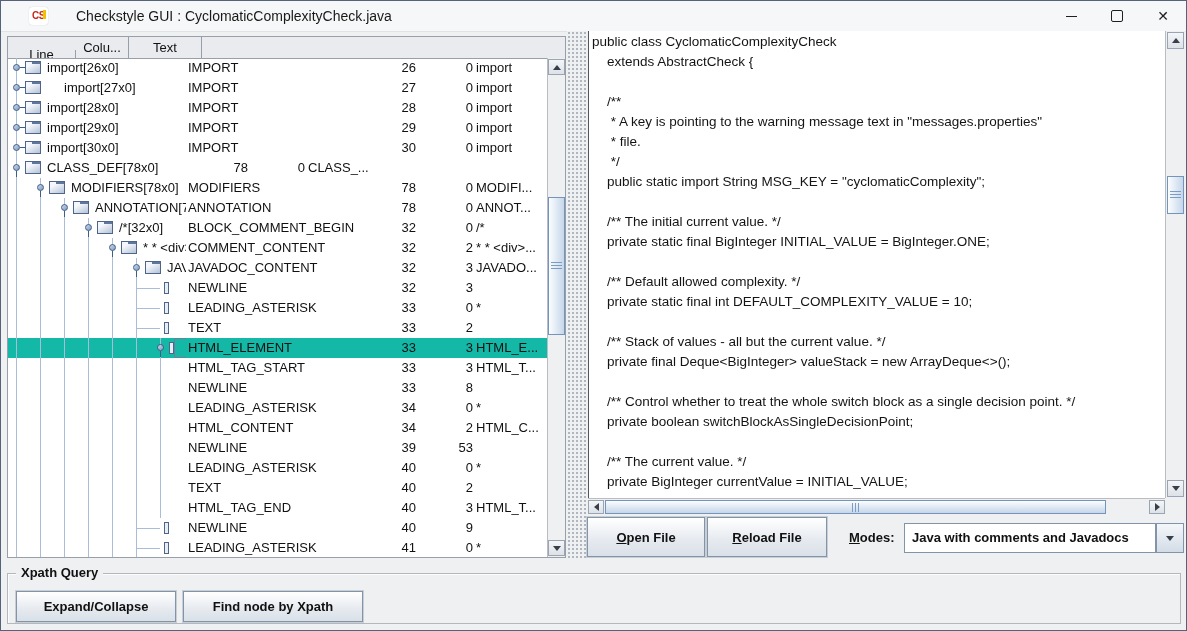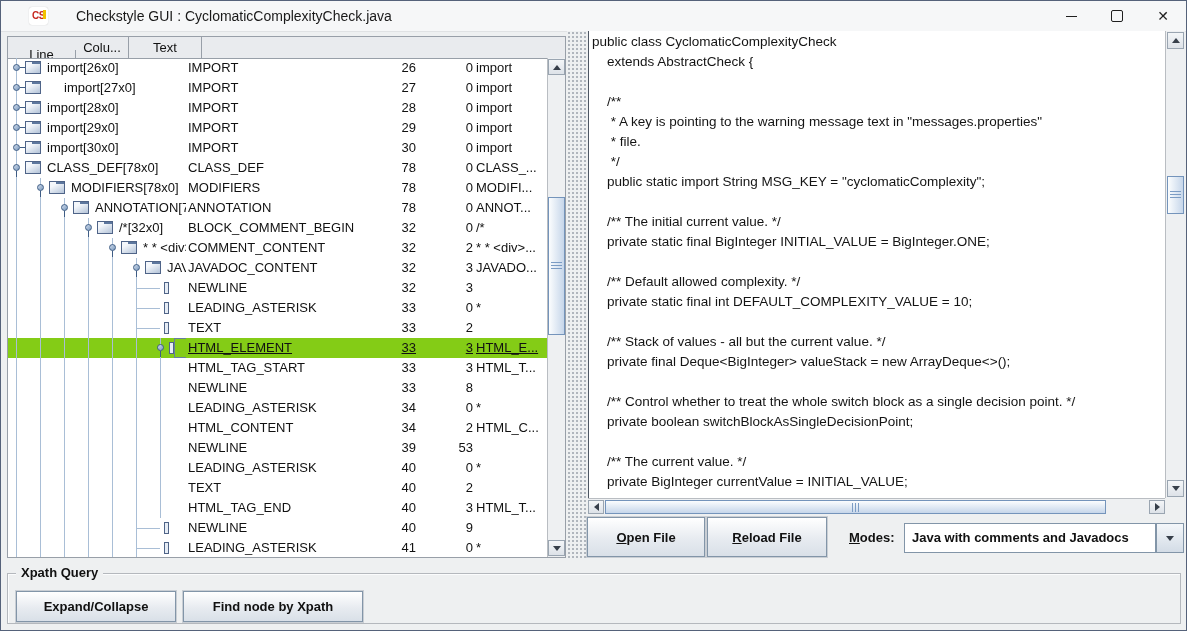--- a/index.html
+++ b/index.html
@@ -17,21 +17,21 @@
   .max-glyph{width:10px;height:10px;border:1px solid #1f1f1f;border-radius:2px;}
   .close-glyph{font-size:14px;color:#1f1f1f;line-height:14px;}
 
   
   .tablewrap{position:absolute;left:6px;top:35px;width:559px;height:522px;background:#fff;border:1px solid #989fa8;box-sizing:border-box;}
   .thead{display:flex;height:21px;background:#e9ebee;border-bottom:1px solid #989fa8;}
   .hcell{box-sizing:border-box;border-right:1px solid #989fa8;font-size:13px;color:#111;display:flex;align-items:center;justify-content:center;white-space:nowrap;overflow:hidden;}
   .hfill{border-right:none;}
   .tbody{position:absolute;top:21px;left:0;right:18px;bottom:0;overflow:hidden;}
   .trow{position:relative;height:20px;display:flex;font-size:13px;color:#111;}
-  .trow.sel{background:#84cc16;text-decoration:underline;}
+  .trow.sel{background:#14b8a6;}
   .cell{box-sizing:border-box;height:20px;line-height:20px;overflow:hidden;white-space:nowrap;}
   .c-tree{width:178px;position:relative;flex:none;}
   .c-type{width:168px;padding-left:2px;flex:none;}
   .c-line{width:68px;text-align:right;padding-right:6px;flex:none;}
   .c-col{width:53px;text-align:right;padding-right:2px;flex:none;}
   .c-text{width:73px;padding-left:1px;flex:none;}
   .leg{position:absolute;top:0;bottom:0;width:1px;background:#a9bed6;}
   .tick{position:absolute;top:10px;height:1px;background:#a9bed6;}
   .hnd{position:absolute;top:6px;width:7px;height:7px;border:1px solid #3f5d85;border-radius:50%;background:linear-gradient(135deg,#cdd9ea,#7d9cc0);box-sizing:border-box;}
   .hnd.col::after{content:"";position:absolute;left:6px;top:2px;width:7px;height:1px;background:#3f5d85;}
@@ -167,21 +167,20 @@
           <div class="cell c-col">0</div>
           <div class="cell c-text">import</div>
         </div>
         <div class="trow">
           <div class="cell c-tree">
             <i class="leg" style="left: 8px;"></i>
             <i class="hnd exp" style="left: 5px;"></i>
             <i class="fldr" style="left: 17px;"></i>
             <span class="tlabel" style="left: 39px;">CLASS_DEF[78x0]</span>
           </div>
-          <div class="cell c-type">CLASS_DEF</div>
           <div class="cell c-line">78</div>
           <div class="cell c-col">0</div>
           <div class="cell c-text">CLASS_...</div>
         </div>
         <div class="trow">
           <div class="cell c-tree">
             <i class="leg" style="left: 8px;"></i>
             <i class="leg" style="left: 32px;"></i>
             <i class="hnd exp" style="left: 29px;"></i>
             <i class="fldr" style="left: 41px;"></i>

